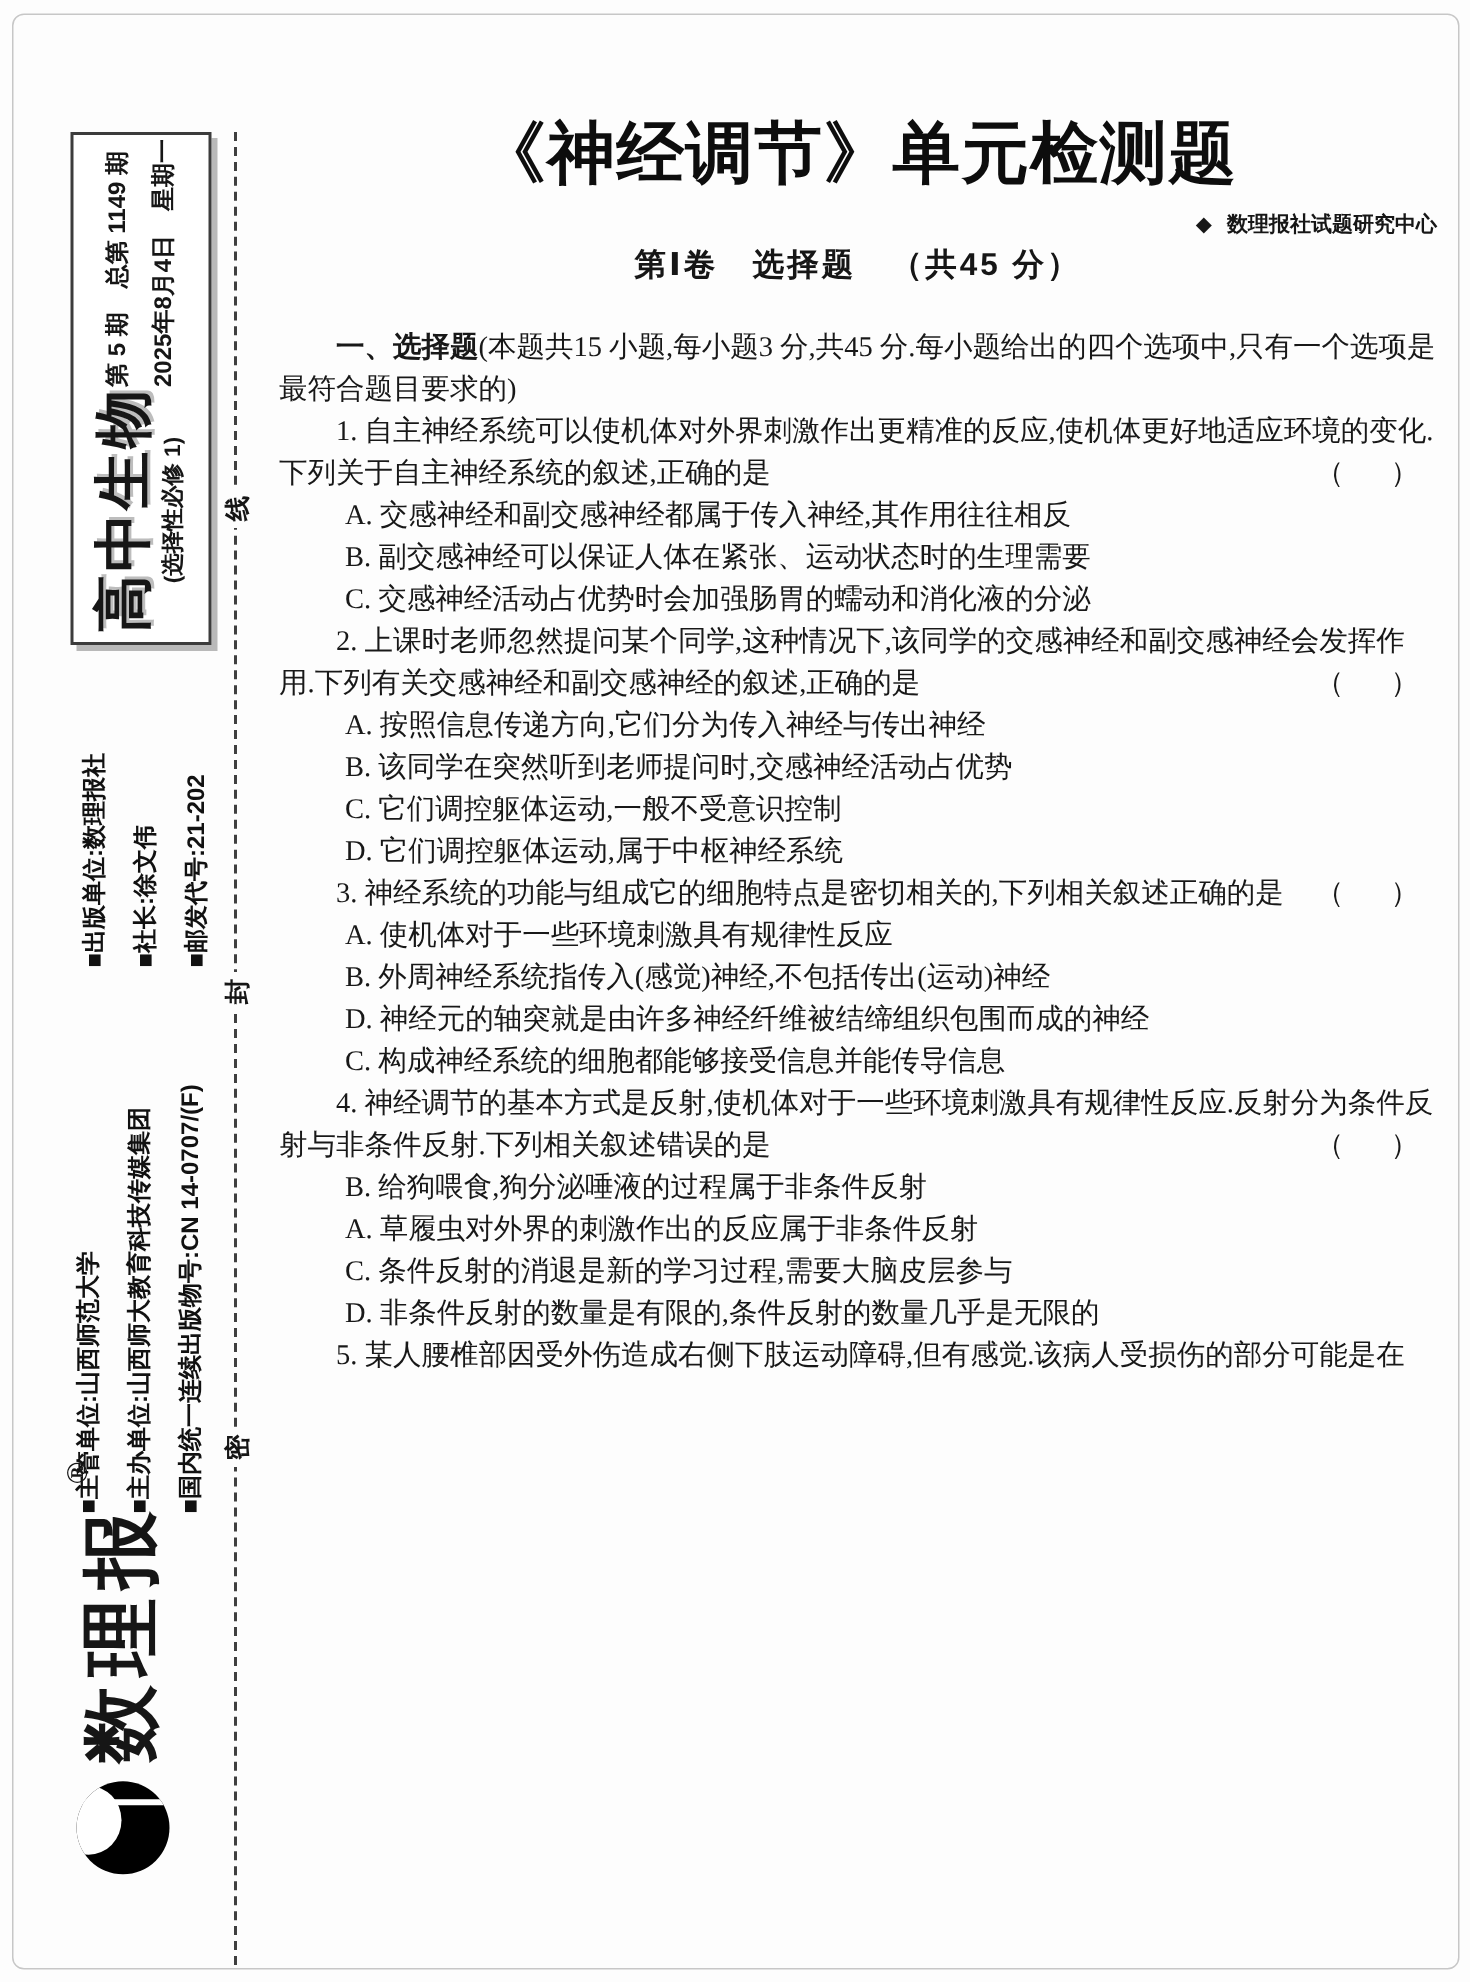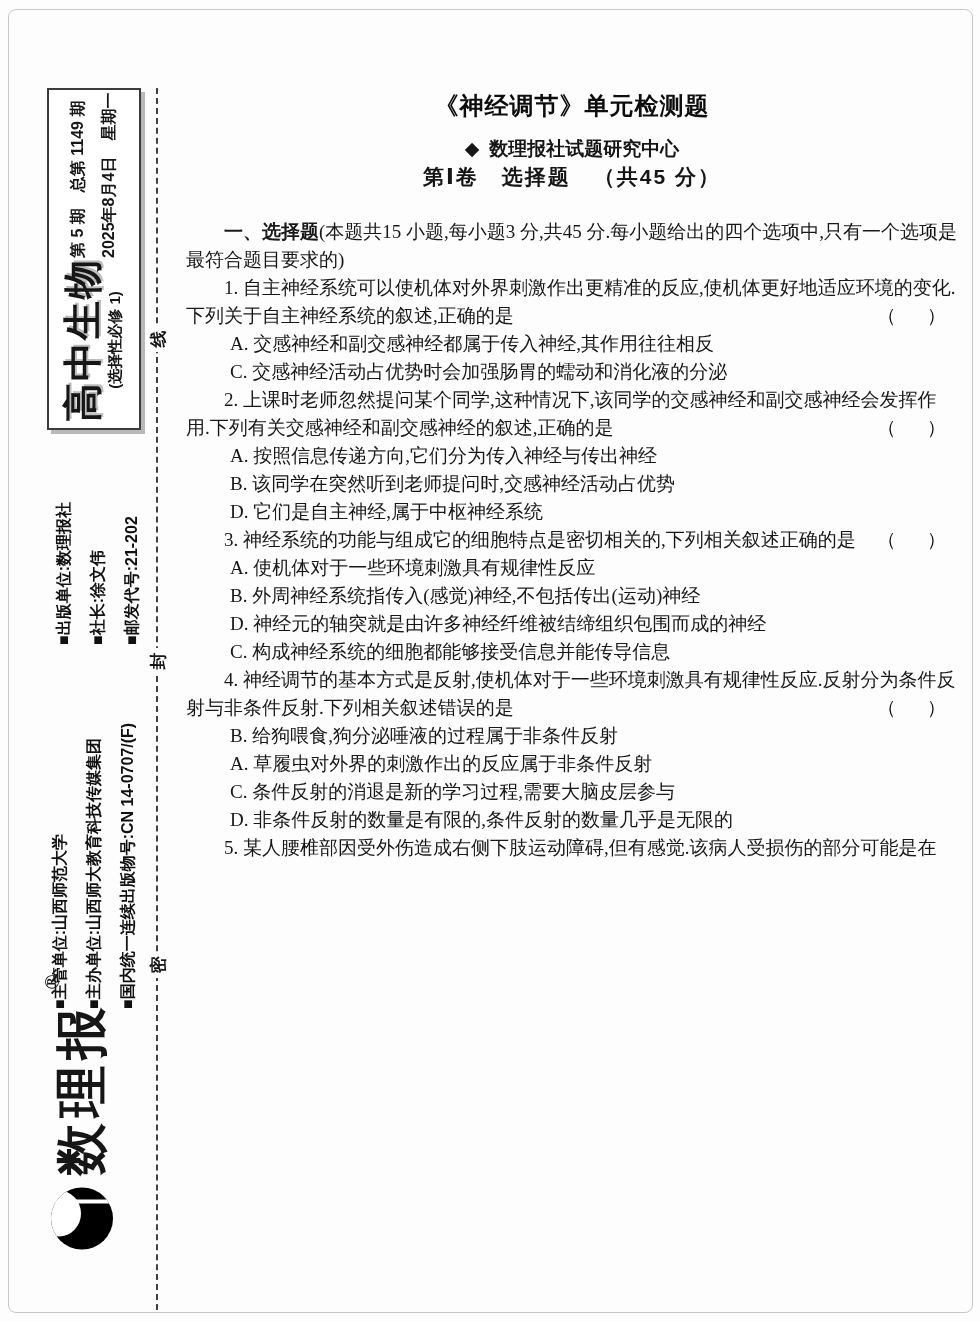--- a/index.html
+++ b/index.html
@@ -48,27 +48,27 @@
   .seal-char{
     position:absolute;left:146px;width:26px;height:26px;text-align:center;
     transform:rotate(-90deg);background:#fdfdfd;
     font-family:"Liberation Serif","DejaVu Serif",serif;font-weight:bold;font-size:17px;line-height:26px;
   }
   .seal-char.c1{top:326px;} .seal-char.c2{top:648px;} .seal-char.c3{top:952px;}
   
   .content{position:absolute;left:186px;top:0;width:772px;}
   .exam-title{
     margin-top:84px;text-align:center;
-    font-family:Liberation Sans, sans-serif;font-weight:bold;
-    font-size:24px;line-height:44px;letter-spacing:1px;color:#0d0d0d;
+    font-family:Liberation Mono, monospace;font-weight:bold;
+    font-size:45px;line-height:44px;letter-spacing:1px;color:#0d0d0d;
   }
   .exam-source{
-    margin-top:8px;text-align:center;
+    margin-top:8px;text-align:right;
     font-family:"Liberation Sans","DejaVu Sans",sans-serif;font-weight:bold;
-    font-size:19px;line-height:26px;
+    font-size:14px;line-height:26px;
   }
   .diamond{display:inline-block;margin-right:10px;}
   .section-heading{
     text-align:center;
     font-family:"Liberation Sans","DejaVu Sans",sans-serif;font-weight:bold;
     font-size:21px;line-height:30px;letter-spacing:2px;
   }
   .body-text{margin-top:26px;font-size:19px;line-height:28px;color:#181818;}
   .para{margin:0;text-indent:2em;position:relative;}
   .lead-bold{font-family:"Liberation Sans","DejaVu Sans",sans-serif;font-weight:bold;}
@@ -128,26 +128,28 @@
   <div class="exam-source">
     <span class="diamond">◆</span><span>数理报社试题研究中心</span>
   </div>
   <div class="section-heading">第Ⅰ卷　选择题　（共45 分）</div>
 
   <div class="body-text">
     <p class="para"><span class="lead-bold">一、选择题</span><span>(本题共15 小题,每小题3 分,共45 分.每小题给出的四个选项中,只有一个选项是最符合题目要求的)</span></p>
 
     <p class="stem"><span>1. 自主神经系统可以使机体对外界刺激作出更精准的反应,使机体更好地适应环境的变化.下列关于自主神经系统的叙述,正确的是</span><span class="bracket">（　）</span></p>
     <p class="option">A. 交感神经和副交感神经都属于传入神经,其作用往往相反</p>
+    <p class="option">B. 副交感神经可以保证人体在紧张、运动状态时的生理需要</p>
     <p class="option">C. 交感神经活动占优势时会加强肠胃的蠕动和消化液的分泌</p>
 
     <p class="stem"><span>2. 上课时老师忽然提问某个同学,这种情况下,该同学的交感神经和副交感神经会发挥作用.下列有关交感神经和副交感神经的叙述,正确的是</span><span class="bracket">（　）</span></p>
     <p class="option">A. 按照信息传递方向,它们分为传入神经与传出神经</p>
     <p class="option">B. 该同学在突然听到老师提问时,交感神经活动占优势</p>
-    <p class="option">D. 它们是自主神经,属于中枢神经系统</p>
+    <p class="option">C. 它们调控躯体运动,一般不受意识控制</p>
+    <p class="option">D. 它们调控躯体运动,属于中枢神经系统</p>
 
     <p class="stem"><span>3. 神经系统的功能与组成它的细胞特点是密切相关的,下列相关叙述正确的是</span><span class="bracket">（　）</span></p>
     <p class="option">A. 使机体对于一些环境刺激具有规律性反应</p>
     <p class="option">B. 外周神经系统指传入(感觉)神经,不包括传出(运动)神经</p>
     <p class="option">D. 神经元的轴突就是由许多神经纤维被结缔组织包围而成的神经</p>
     <p class="option">C. 构成神经系统的细胞都能够接受信息并能传导信息</p>
 
     <p class="stem"><span>4. 神经调节的基本方式是反射,使机体对于一些环境刺激具有规律性反应.反射分为条件反射与非条件反射.下列相关叙述错误的是</span><span class="bracket">（　）</span></p>
     <p class="option">B. 给狗喂食,狗分泌唾液的过程属于非条件反射</p>
     <p class="option">A. 草履虫对外界的刺激作出的反应属于非条件反射</p>

